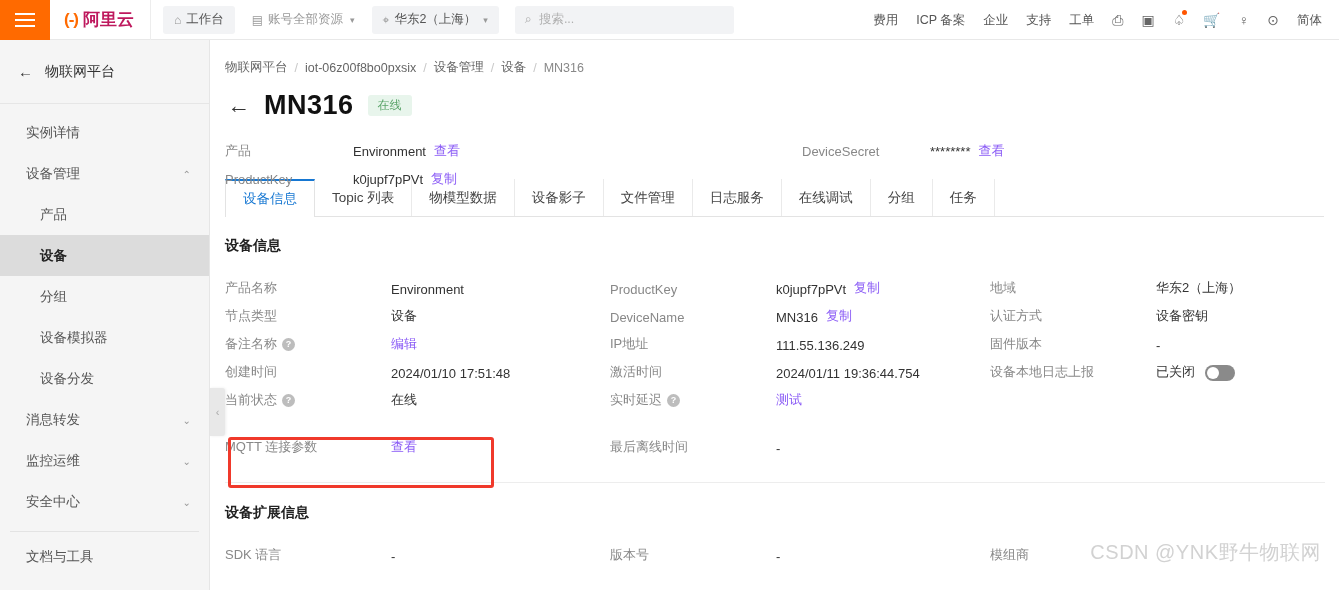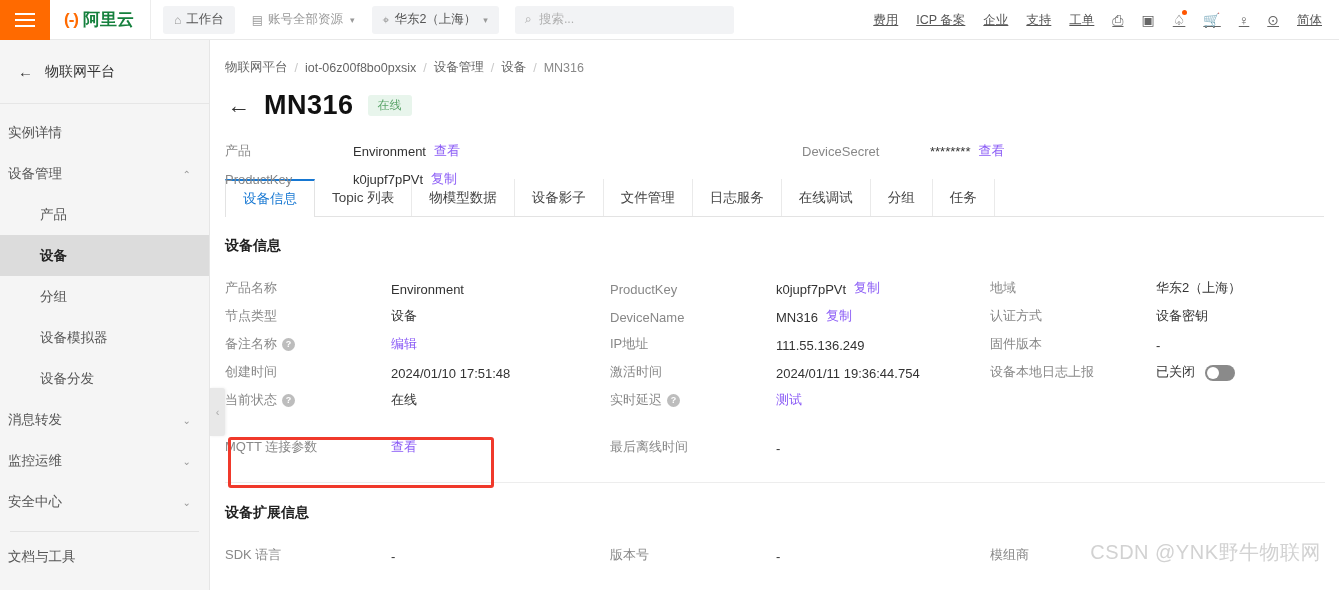--- a/index.html
+++ b/index.html
@@ -24,21 +24,21 @@
     display: flex; align-items: center; justify-content: center;
     flex-direction: column; gap: 4px; cursor: pointer;
   }
   .hamburger span { display: block; width: 20px; height: 2px; background: #fff; }
   .logo {
     display: flex; align-items: center; gap: 5px;
     padding: 0 16px 0 14px; height: 40px;
     border-right: 1px solid #ededed;
   }
   .logo-mark { color: #ff6a00; font-size: 17px; font-weight: bold; letter-spacing: -1px; }
-  .logo-text { color: #15803d; font-size: 17px; font-weight: bold; }
+  .logo-text { color: #be185d; font-size: 17px; font-weight: bold; }
 
   .topnav-left { display: flex; align-items: center; gap: 6px; padding-left: 12px; }
   .pill {
     display: flex; align-items: center; gap: 5px;
     height: 28px; padding: 0 11px; border-radius: 3px;
     background: #f2f3f5; color: #555; font-size: 12.5px;
     cursor: pointer; white-space: nowrap;
   }
   .pill.plain { background: transparent; color: #999; }
   .pill .ico { font-size: 12px; color: #999; display: inline-block; }
@@ -49,21 +49,21 @@
     background: #f2f3f5; color: #b0b0b0; font-size: 12.5px;
     margin-left: 10px; cursor: text;
   }
 
   .topnav-right {
     position: absolute; right: 8px; top: 0; height: 40px;
     display: flex; align-items: center; gap: 0;
   }
   .topnav-right > * {
     font-size: 12.5px; color: #555; padding: 4px 9px; cursor: pointer;
-    display: flex; align-items: center; height: 40px; white-space: nowrap; text-decoration: underline;
+    display: flex; align-items: center; height: 40px; white-space: nowrap;
   }
   .ticon { font-size: 14px; color: #666; position: relative; }
   .ticon.dot::after {
     content: ""; position: absolute; top: 10px; right: 7px;
     width: 5px; height: 5px; border-radius: 50%; background: #ff5500;
   }
 
   
   .sidebar {
     position: absolute; top: 40px; left: 0; width: 210px; height: 550px;
@@ -72,21 +72,21 @@
   }
   .side-head {
     height: 64px; display: flex; align-items: center; gap: 12px;
     padding-left: 18px; color: #333; font-size: 14px;
     border-bottom: 1px solid #e6e6e6; cursor: pointer;
   }
   .side-head .arr { font-size: 15px; color: #333; }
   .side-list { padding-top: 8px; }
   .side-item {
     position: relative; height: 41px; display: flex; align-items: center;
-    padding-left: 8px; font-size: 13.5px; color: #555; cursor: pointer;
+    padding-left: 26px; font-size: 13.5px; color: #555; cursor: pointer;
   }
   .side-item.sub { padding-left: 40px; }
   .side-item.active { background: #dcdcdc; color: #222; font-weight: bold; }
   .side-item .chev {
     position: absolute; right: 18px; top: 50%; transform: translateY(-50%);
     font-size: 10px; color: #999;
   }
   .side-sep { height: 1px; background: #e3e3e3; margin: 9px 10px 4px 10px; }
 
   .collapse-handle {

